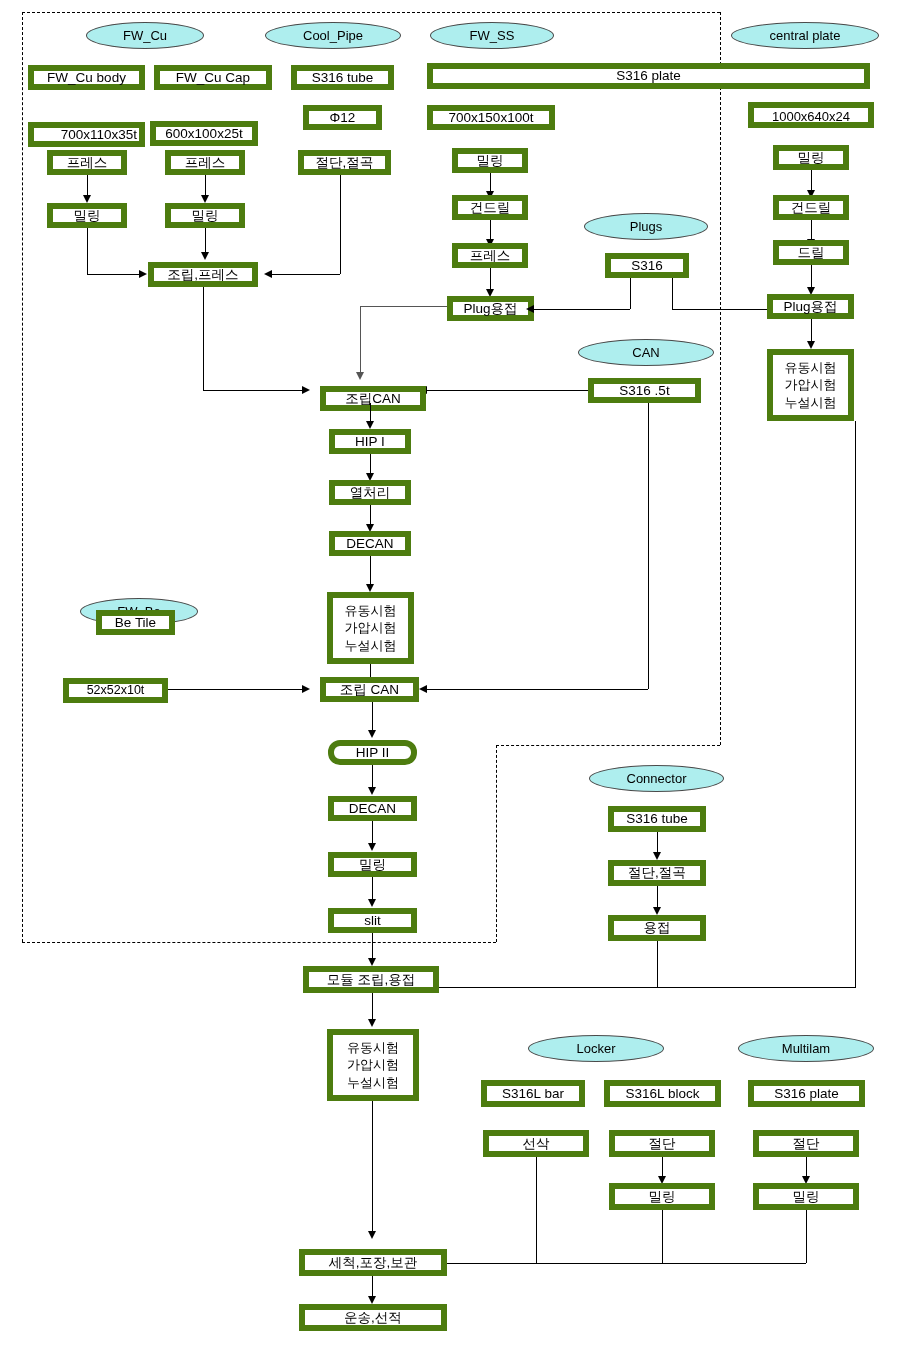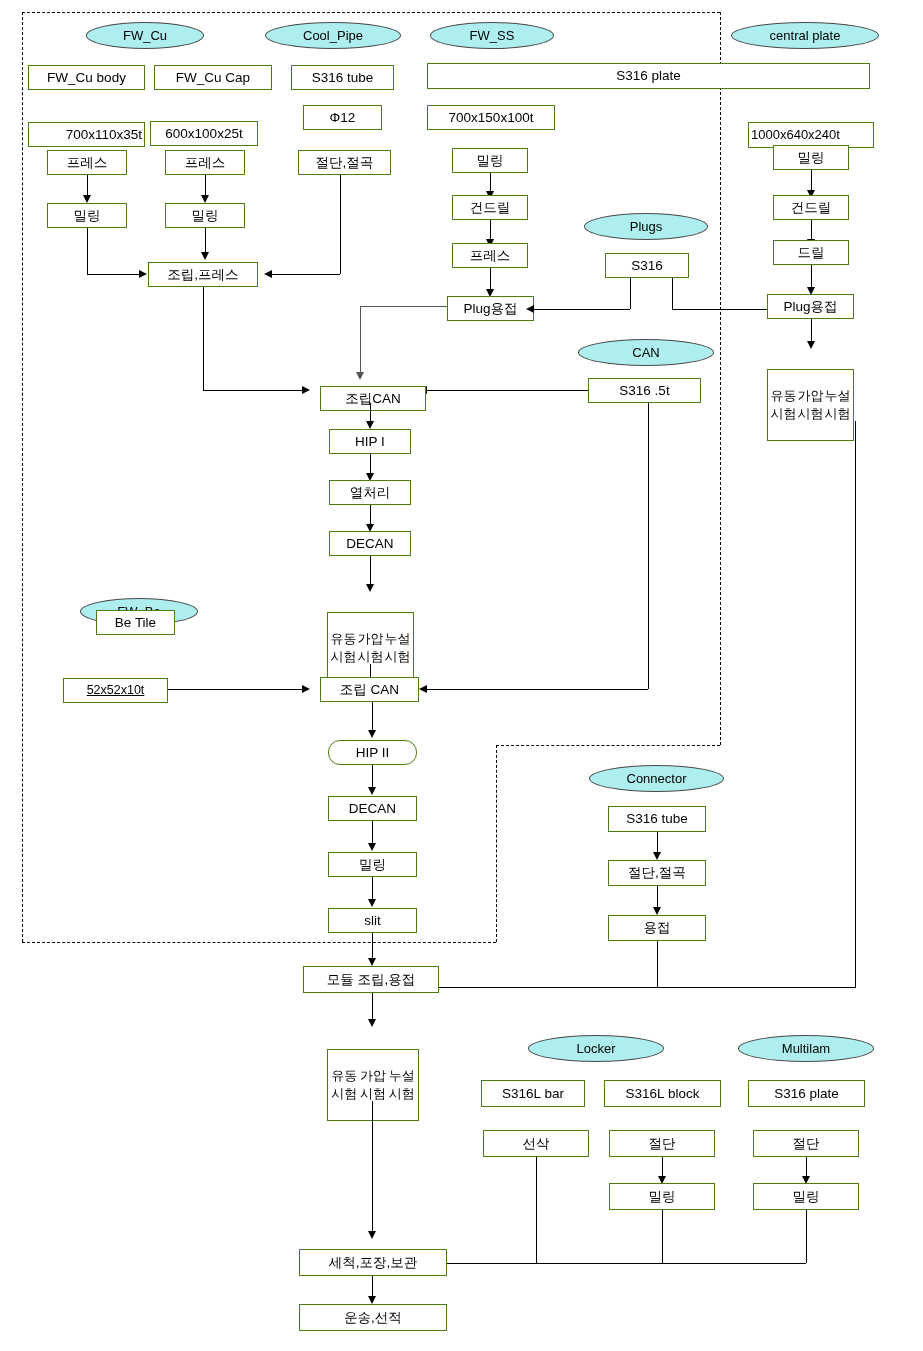--- a/index.html
+++ b/index.html
@@ -10,38 +10,37 @@
     position:relative;
     width:923px;
     height:1351px;
     background:#ffffff;
     overflow:hidden;
   }
 
   
   .box {
     position:absolute;
-    border:1px solid #4d7c0f;
+    border:6px solid #4d7c0f;
     background:#ffffff;
     display:flex;
     align-items:center;
     justify-content:center;
     text-align:center;
     font-size:13.5px;
     color:#000;
     line-height:1.15;
     white-space:nowrap;
     padding:0 2px;
   }
   .box.multi {
-    flex-direction:row;
+    flex-direction:column;
     white-space:normal;
     line-height:1.35;
     justify-content:center;
-    margin-top:20px;
   }
   .box.multi span { display:block; }
   .box.wrap { white-space:normal; overflow:hidden; }
 
   
   .ellipse {
     position:absolute;
     border:1px solid #4a4a4a;
     border-radius:50%;
     background:#aeeeee;
@@ -299,21 +298,21 @@
   </div>
   <div class="vline" style="left:370px; top:664px; height:20px;"></div>
   <div class="arr-down" style="left:365.5px; top:682px;"></div>
 
   <div class="ellipse" style="left:80px; top:598px; width:118px; height:27px;">
     <span>FW_Be</span>
   </div>
   <div class="box" style="left:96px; top:610px; width:79px; height:25px;">
     <span>Be Tile</span>
   </div>
-  <div class="box" style="left:63px; top:678px; width:105px; height:25px; font-size:12.5px;text-decoration:underline;">
+  <div class="box" style="left:63px; top:678px; width:105px; height:25px; font-size:12.5px;">
     <span>52x52x10t</span>
   </div>
   <div class="hline" style="left:168px; top:689px; width:134px;"></div>
   <div class="arr-right" style="left:302px; top:684.5px;"></div>
 
   <div class="box" style="left:320px; top:677px; width:99px; height:25px;">
     <span>조립 CAN</span>
   </div>
   <div class="vline" style="left:372px; top:702px; height:30px;"></div>
   <div class="arr-down" style="left:367.5px; top:730px;"></div>

